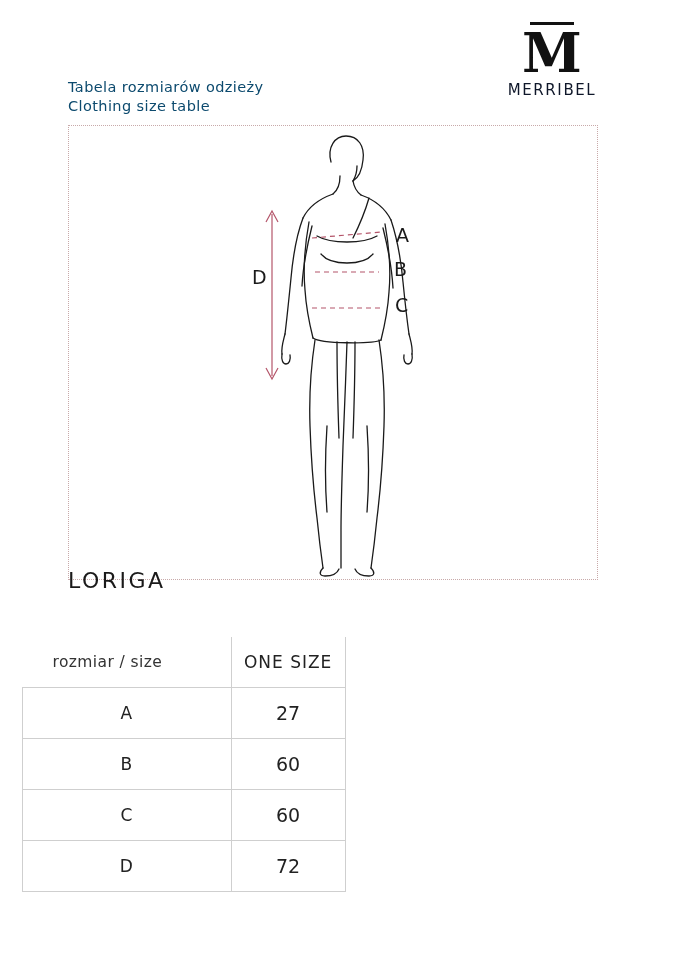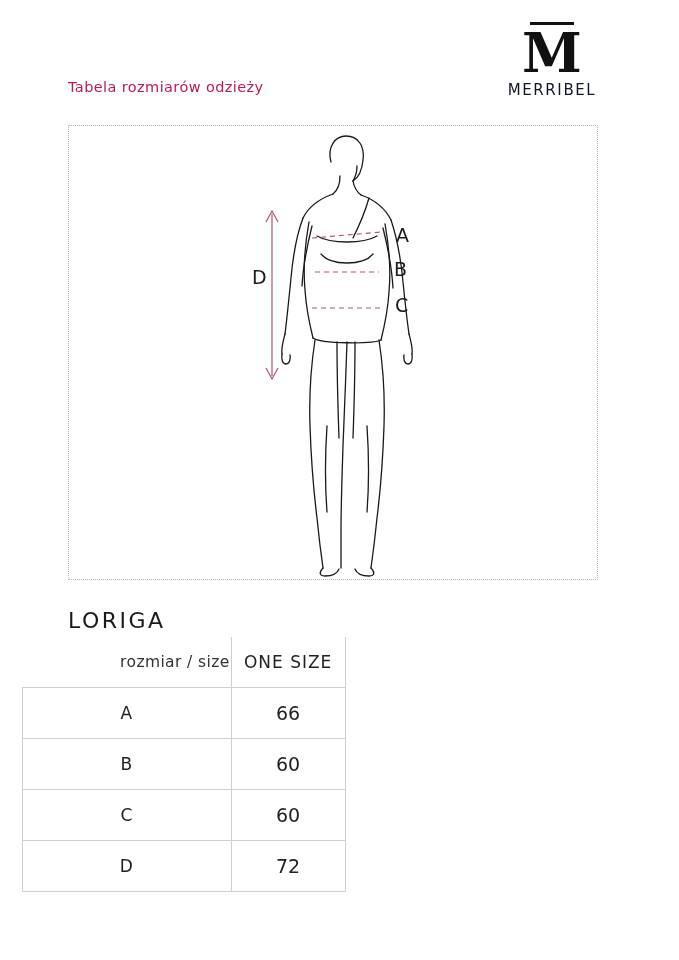--- a/index.html
+++ b/index.html
@@ -49,41 +49,41 @@
   
   .headings {
     position: absolute;
     left: 68px;
     top: 78px;
     line-height: 19px;
   }
   .heading-pl, .heading-en {
     font-size: 14.5px;
     letter-spacing: 0.4px;
-    color: #be185d;
+    color: #0c4a6e;
     white-space: nowrap;
   }
 
   
   .figure-box {
     position: absolute;
     left: 68px;
     top: 125px;
     width: 530px;
     height: 455px;
     border: 1px dotted #c8a9a9;
     box-sizing: border-box;
   }
   .figure-box svg { display: block; }
 
   
   .product-name {
     position: absolute;
     left: 68px;
-    top: 608px;
+    top: 568px;
     font-size: 22px;
     letter-spacing: 2.5px;
     color: #1a1a1a;
   }
 
   
   table.size-table {
     position: absolute;
     left: 22px;
     top: 637px;
@@ -113,21 +113,21 @@
     border-top: none;
   }
   tr.head-row td.label-col,
   tr.head-row td.pad-col {
     border-left: none;
     border-right: none;
     border-top: none;
     border-bottom: none;
   }
   tr.head-row td.label-col {
-    text-align: right;
+    text-align: left;
     padding-left: 30px;
     font-size: 15.5px;
     letter-spacing: 0.4px;
     color: #333;
   }
   tr.head-row td.value-col {
     font-size: 17px;
     letter-spacing: 1px;
   }
   tr.data-row td.pad-col {
@@ -151,20 +151,21 @@
 <body>
 
 <div class="brand">
   <div class="brand-bar"></div>
   <div class="brand-mark">M</div>
   <div class="brand-name">MERRIBEL</div>
 </div>
 
 <div class="headings">
   <div class="heading-pl">Tabela rozmiarów odzieży</div>
+  <div class="heading-en">Clothing size table</div>
 </div>
 
 <div class="figure-box">
   <svg width="528" height="453" viewBox="0 0 528 453">
     <g fill="none" stroke="#1a1a1a" stroke-width="1.3" stroke-linecap="round" stroke-linejoin="round">
 
       <path d="M262 36 C258 21 266 10 277 10 C289 10 296 20 294 34 C293 44 289 52 284 55"></path>
       <path d="M284 55 C287 50 288 44 288 40"></path>
 
       <path d="M271 50 C271 58 269 64 264 68"></path>
@@ -231,21 +232,21 @@
 
 <table class="size-table">
   <tbody>
     <tr class="head-row">
       <td class="label-col">rozmiar / size</td>
       <td class="value-col">ONE SIZE</td>
       <td class="pad-col"></td>
     </tr>
     <tr class="data-row">
       <td class="label-col">A</td>
-      <td class="value-col">66</td>
+      <td class="value-col">27</td>
       <td class="pad-col"></td>
     </tr>
     <tr class="data-row">
       <td class="label-col">B</td>
       <td class="value-col">60</td>
       <td class="pad-col"></td>
     </tr>
     <tr class="data-row">
       <td class="label-col">C</td>
       <td class="value-col">60</td>

